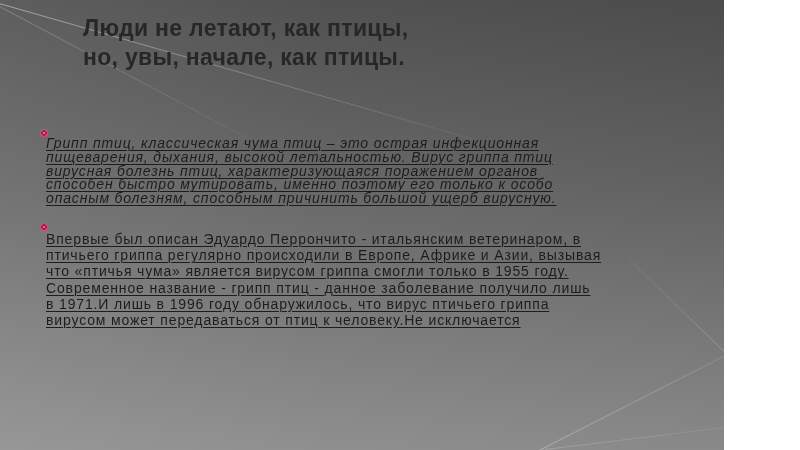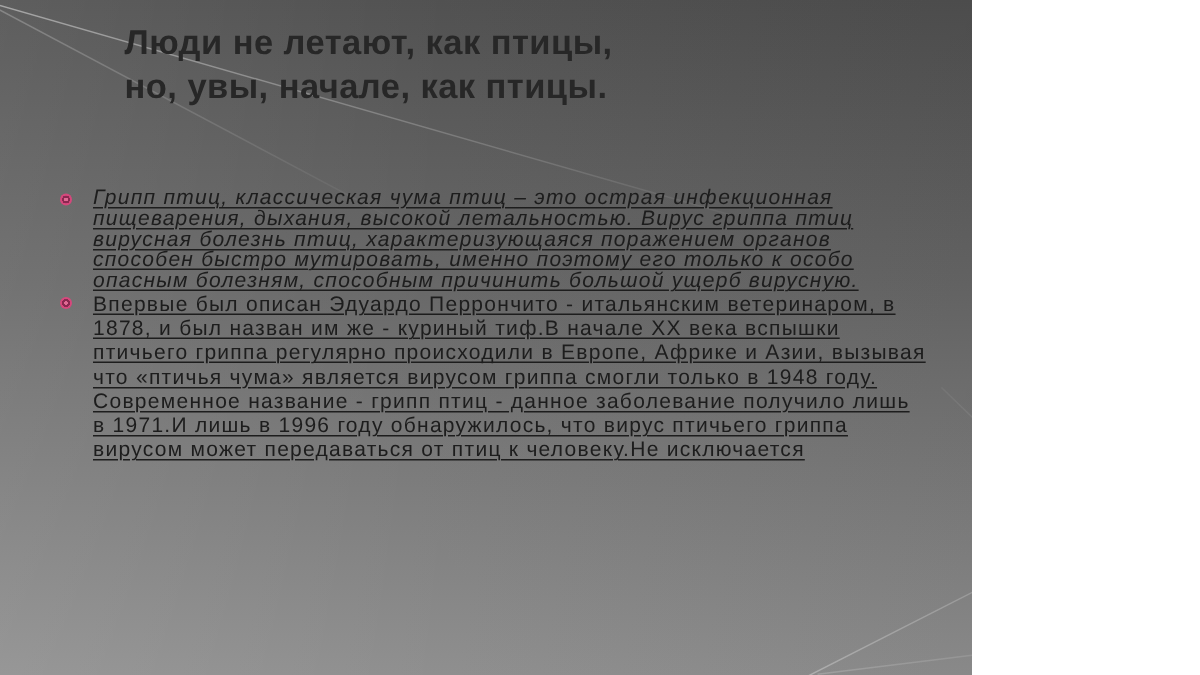--- a/index.html
+++ b/index.html
@@ -1,18 +1,18 @@
 <!DOCTYPE html>
 <html><head>
 <meta charset="utf-8">
 <style>
   html,body { margin:0; padding:0; }
   .slide {
     position:relative;
-    width:648px; height:450px;
+    width:724px; height:450px;
     overflow:hidden;
     font-family:"Liberation Sans", sans-serif;
     background:
       linear-gradient(to right, rgba(255,255,255,0.09) 0%, rgba(255,255,255,0.02) 45%, rgba(0,0,0,0.03) 100%),
       linear-gradient(to bottom, #4e4e4e 0%, #656565 42%, #8d8d8d 100%);
   }
   
   .crease {
     position:absolute; height:1px;
     transform-origin:0 0;
@@ -34,22 +34,22 @@
     color:#272727;
   }
   .title-line { display:block; }
 
   .content {
     position:absolute; left:40px; top:125px; width:722px;
     color:#1d1d1d;
     font-size:14px;
     letter-spacing:0.85px;
   }
-  .item { display:flex; align-items:flex-start; }
-  .item + .item { margin-top:0; }
+  .item { display:flex; align-items:flex-start;flex-direction:column; }
+  .item + .item { margin-top:13px; }
   .marker {
     flex:0 0 auto;
     width:8px; height:8px; border-radius:50%;
     margin:4px 8px 0 0;
     background:radial-gradient(circle at 50% 50%, #e06a94 0 1.2px, #8a2850 1.3px 2.6px, #d6477c 2.7px 4px);
   }
   .lines { flex:1 1 auto; min-width:0; margin-left:6px; }
   .tline {
     text-decoration:underline;
     text-decoration-thickness:1px;
@@ -85,23 +85,22 @@
         <div class="tline">вирусная болезнь птиц, характеризующаяся поражением органов</div>
         <div class="tline">способен быстро мутировать, именно поэтому его только к особо</div>
         <div class="tline">опасным болезням, способным причинить большой ущерб вирусную.</div>
       </div>
     </div>
 
     <div class="item item-normal">
       <span class="marker"></span>
       <div class="lines">
         <div class="tline">Впервые был описан Эдуардо Перрончито - итальянским ветеринаром, в</div>
-        <div class="tline">1878, и был назван им же - куриный тиф.В начале ХХ века вспышки</div>
         <div class="tline">птичьего гриппа регулярно происходили в Европе, Африке и Азии, вызывая</div>
-        <div class="tline">что «птичья чума» является вирусом гриппа смогли только в 1948 году.</div>
+        <div class="tline">что «птичья чума» является вирусом гриппа смогли только в 1955 году.</div>
         <div class="tline">Современное название - грипп птиц - данное заболевание получило лишь</div>
         <div class="tline">в 1971.И лишь в 1996 году обнаружилось, что вирус птичьего гриппа</div>
         <div class="tline">вирусом может передаваться от птиц к человеку.Не исключается</div>
       </div>
     </div>
 
   </div>
 </div>
 
 </body></html>

